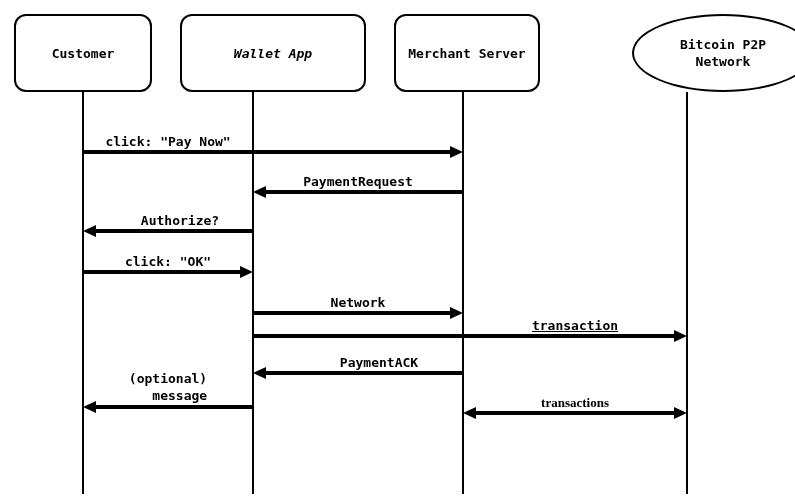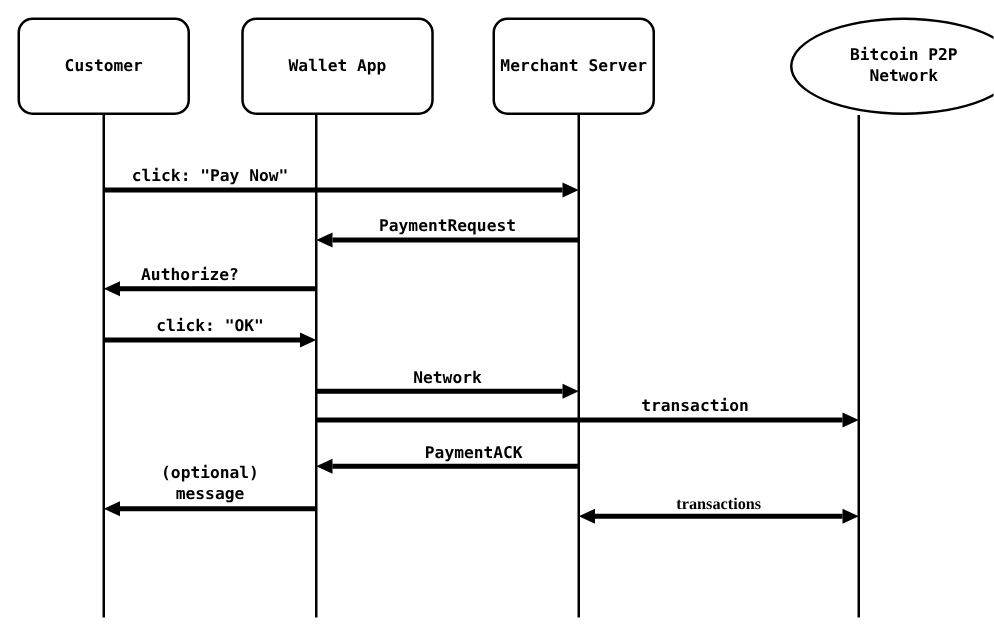--- a/index.html
+++ b/index.html
@@ -66,24 +66,24 @@
   }
 </style>
 </head>
 <body>
 
 <div class="diagram">
 
   <div class="participant rect" style="left:14px; width:138px;">
     <span>Customer</span>
   </div>
-  <div class="participant rect" style="left:193px; width:154px;">
+  <div class="participant rect" style="left:180px; width:186px;font-style:italic;">
     <span>Wallet App</span>
   </div>
-  <div class="participant rect" style="left:394px; width:130px;">
+  <div class="participant rect" style="left:394px; width:146px;">
     <span>Merchant Server</span>
   </div>
   <div class="participant ellipse" style="left:632px; width:182px;">
     <span>Bitcoin P2P
 Network</span>
   </div>
 
   <div class="lifeline" style="left:82px;"></div>
   <div class="lifeline" style="left:252px;"></div>
   <div class="lifeline" style="left:462px;"></div>
@@ -95,51 +95,51 @@
     <div class="ahead right" style="left:450px; top:146px;"></div>
   </div>
 
   <div>
     <div class="mlabel" style="left:358px; top:173px;">PaymentRequest</div>
     <div class="ahead left" style="left:253px; top:186px;"></div>
     <div class="mline" style="left:266px; top:190px; width:197px;"></div>
   </div>
 
   <div>
-    <div class="mlabel" style="left:152px; top:212px;">Authorize?</div>
+    <div class="mlabel" style="left:180px; top:212px;">Authorize?</div>
     <div class="ahead left" style="left:83px; top:225px;"></div>
     <div class="mline" style="left:96px; top:229px; width:157px;"></div>
   </div>
 
   <div>
     <div class="mlabel" style="left:168px; top:253px;">click: "OK"</div>
     <div class="mline" style="left:83px; top:270px; width:157px;"></div>
     <div class="ahead right" style="left:240px; top:266px;"></div>
   </div>
 
   <div>
     <div class="mlabel" style="left:358px; top:294px;">Network</div>
     <div class="mline" style="left:253px; top:311px; width:197px;"></div>
     <div class="ahead right" style="left:450px; top:307px;"></div>
   </div>
 
   <div>
-    <div class="mlabel" style="left:556px; top:317px;">transaction</div>
+    <div class="mlabel" style="left:575px; top:317px;text-decoration:underline;">transaction</div>
     <div class="mline" style="left:253px; top:334px; width:421px;"></div>
     <div class="ahead right" style="left:674px; top:330px;"></div>
   </div>
 
   <div>
     <div class="mlabel" style="left:379px; top:354px;">PaymentACK</div>
     <div class="ahead left" style="left:253px; top:367px;"></div>
     <div class="mline" style="left:266px; top:371px; width:197px;"></div>
   </div>
 
   <div>
-    <div class="mlabel" style="left:168px; top:370px;">(optional)
+    <div class="mlabel" style="left:168px; top:370px;text-align:right;">(optional)
 message</div>
     <div class="ahead left" style="left:83px; top:401px;"></div>
     <div class="mline" style="left:96px; top:405px; width:157px;"></div>
   </div>
 
   <div>
     <div class="mlabel" style="left:575px; top:394px;font-family:Liberation Serif, serif;">transactions</div>
     <div class="ahead left" style="left:463px; top:407px;"></div>
     <div class="mline" style="left:476px; top:411px; width:198px;"></div>
     <div class="ahead right" style="left:674px; top:407px;"></div>

